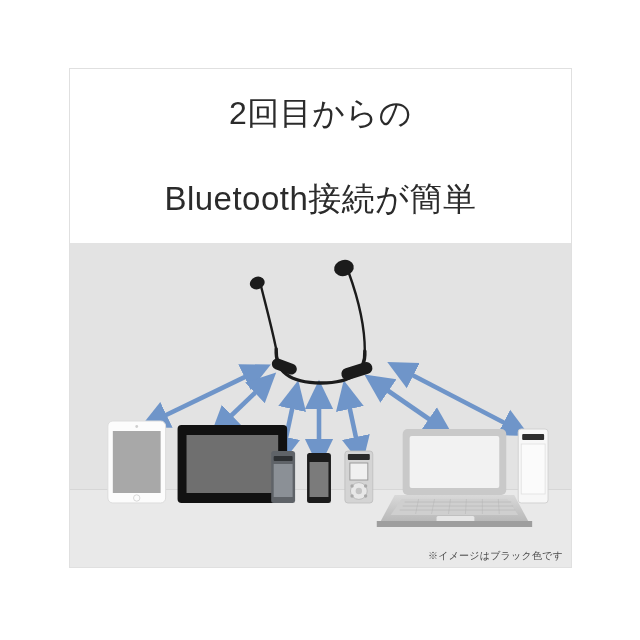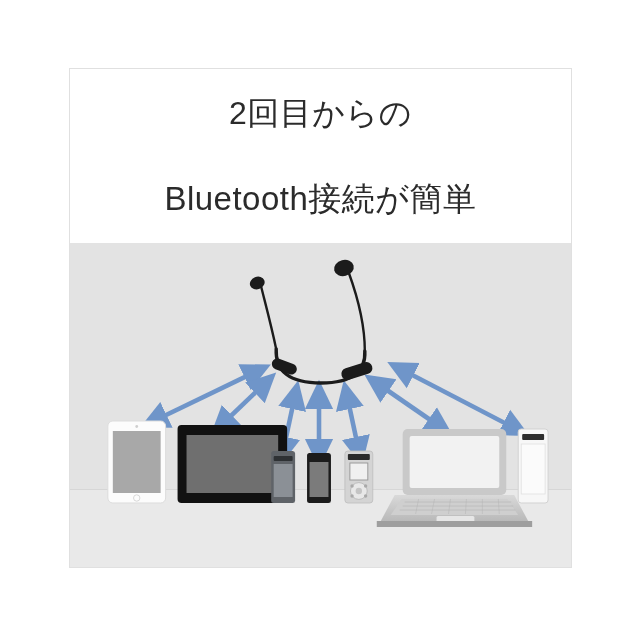--- a/index.html
+++ b/index.html
@@ -213,17 +213,18 @@
         </g>
 
         <g>
           <rect x="450" y="186" width="30" height="74" rx="3" fill="#f7f7f7" stroke="#d2d2d2" stroke-width="1"></rect>
           <rect x="454" y="191" width="22" height="6" rx="1" fill="#2d2d2d"></rect>
           <rect x="453" y="201" width="24" height="50" fill="#fbfbfb" stroke="#e0e0e0" stroke-width="0.8"></rect>
         </g>
 
       </svg>
 
+      <div id="fineprint">※イメージはブラック色です</div>
 
     </div>
 
   </div>
 </div>
 
 </body></html>

